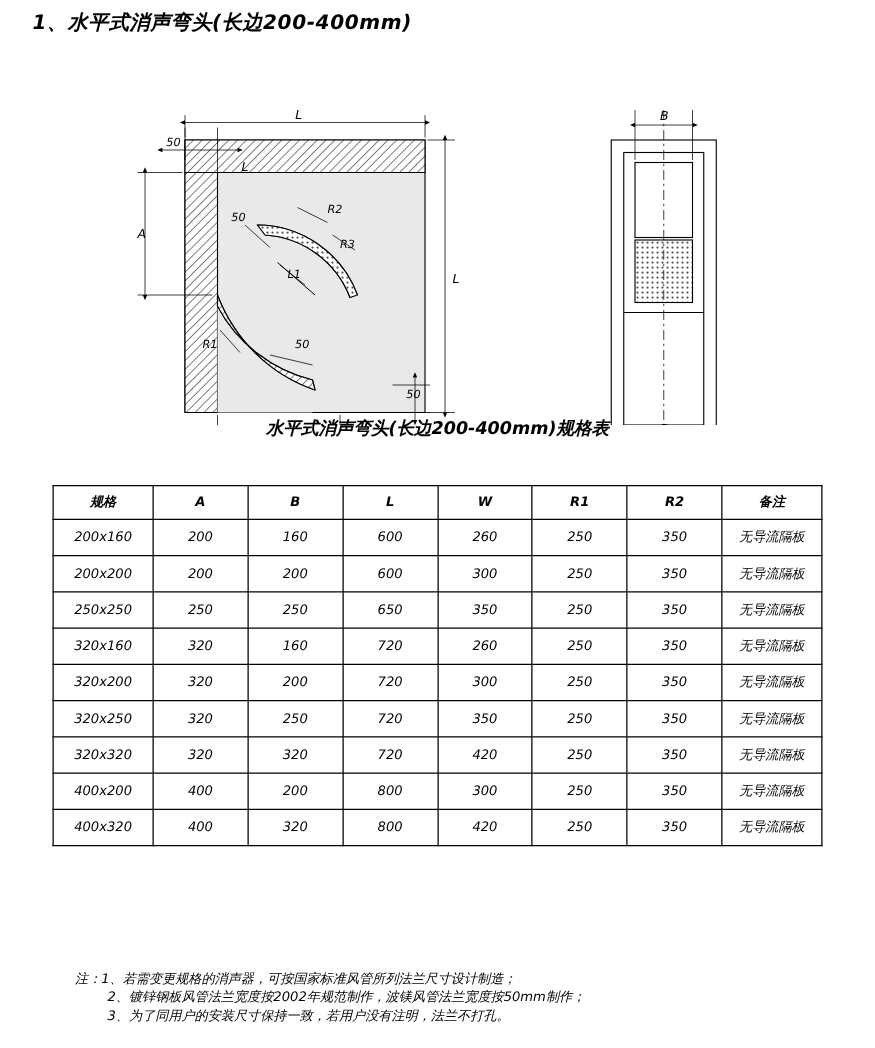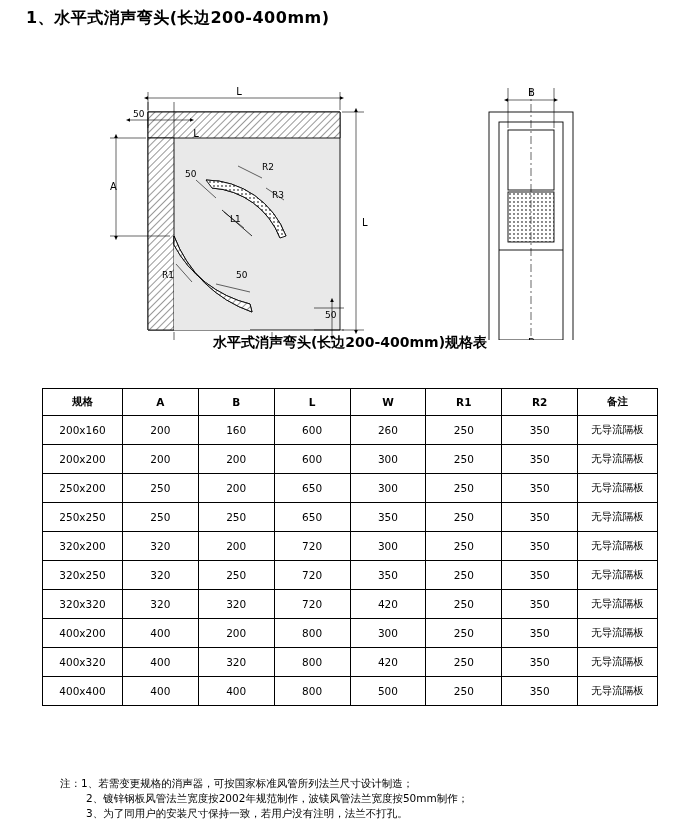--- a/index.html
+++ b/index.html
@@ -12,20 +12,21 @@
     height: 838px;
     position: relative;
     font-family: "DejaVu Sans", "Liberation Sans", sans-serif;
     color: #000;
     overflow: hidden;
   }
   .page {
     position: relative;
     width: 700px;
     height: 738px;
+    font-style: italic;
   }
 
   
   .doc-title {
     position: absolute;
     left: 26px;
     top: 8px;
     font-size: 16px;
     font-weight: bold;
     letter-spacing: 0.5px;
@@ -270,35 +271,35 @@
           <td>200x200</td>
           <td>200</td>
           <td>200</td>
           <td>600</td>
           <td>300</td>
           <td>250</td>
           <td>350</td>
           <td>无导流隔板</td>
         </tr>
         <tr>
-          <td>250x200</td>
-          <td>250</td>
-          <td>200</td>
+          <td>250x250</td>
+          <td>250</td>
+          <td>250</td>
           <td>650</td>
-          <td>300</td>
-          <td>250</td>
-          <td>350</td>
-          <td>无导流隔板</td>
-        </tr>
-        <tr>
-          <td>250x250</td>
-          <td>250</td>
-          <td>250</td>
-          <td>650</td>
-          <td>350</td>
+          <td>350</td>
+          <td>250</td>
+          <td>350</td>
+          <td>无导流隔板</td>
+        </tr>
+        <tr>
+          <td>320x160</td>
+          <td>320</td>
+          <td>160</td>
+          <td>720</td>
+          <td>260</td>
           <td>250</td>
           <td>350</td>
           <td>无导流隔板</td>
         </tr>
         <tr>
           <td>320x200</td>
           <td>320</td>
           <td>200</td>
           <td>720</td>
           <td>300</td>
@@ -335,30 +336,20 @@
           <td>250</td>
           <td>350</td>
           <td>无导流隔板</td>
         </tr>
         <tr>
           <td>400x320</td>
           <td>400</td>
           <td>320</td>
           <td>800</td>
           <td>420</td>
-          <td>250</td>
-          <td>350</td>
-          <td>无导流隔板</td>
-        </tr>
-        <tr>
-          <td>400x400</td>
-          <td>400</td>
-          <td>400</td>
-          <td>800</td>
-          <td>500</td>
           <td>250</td>
           <td>350</td>
           <td>无导流隔板</td>
         </tr>
       </tbody>
     </table>
   </div>
 
   <div class="notes">
     <div>注：1、若需变更规格的消声器，可按国家标准风管所列法兰尺寸设计制造；</div>

